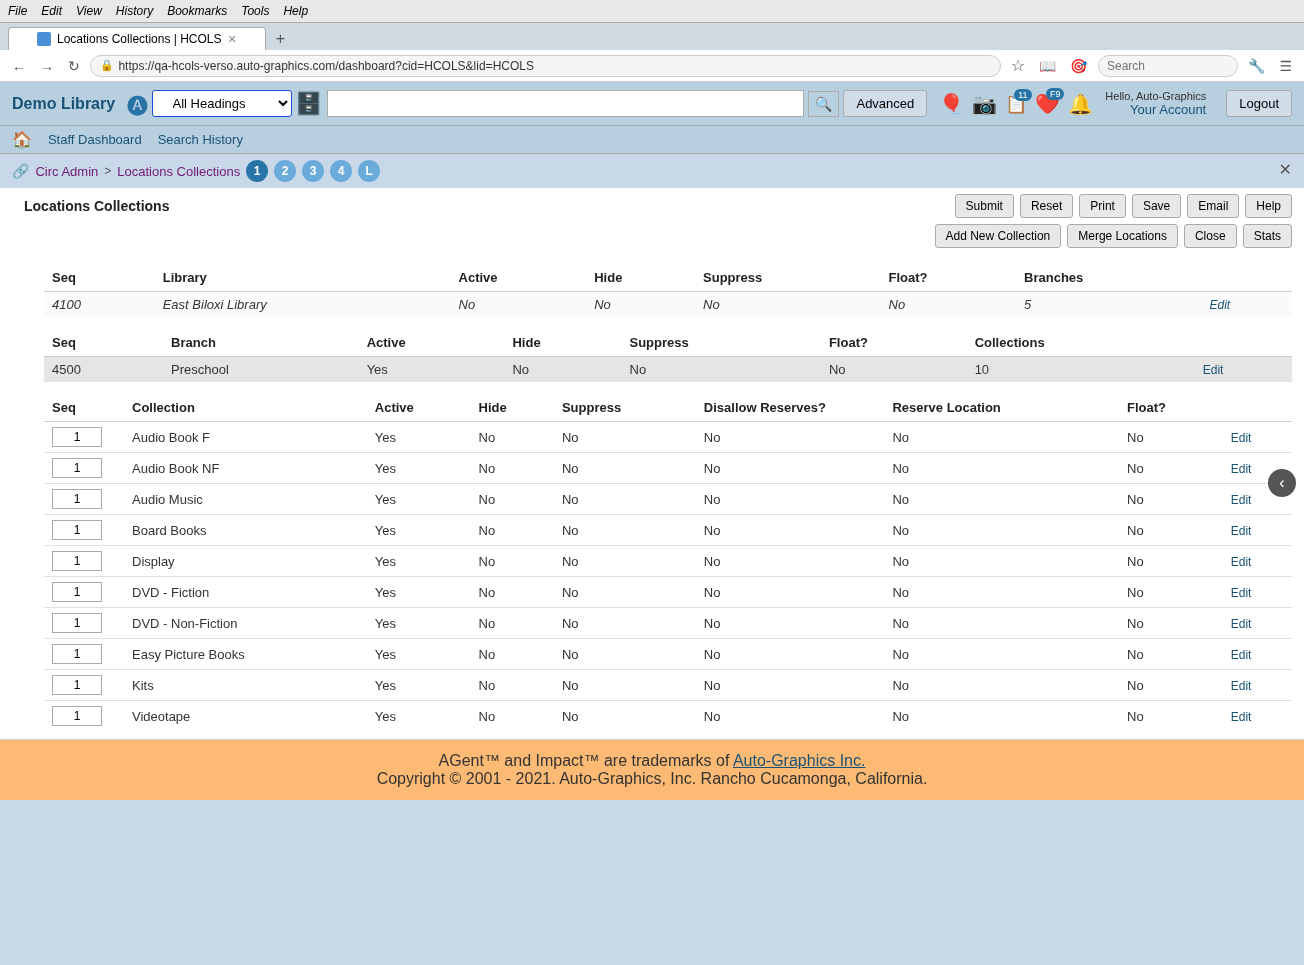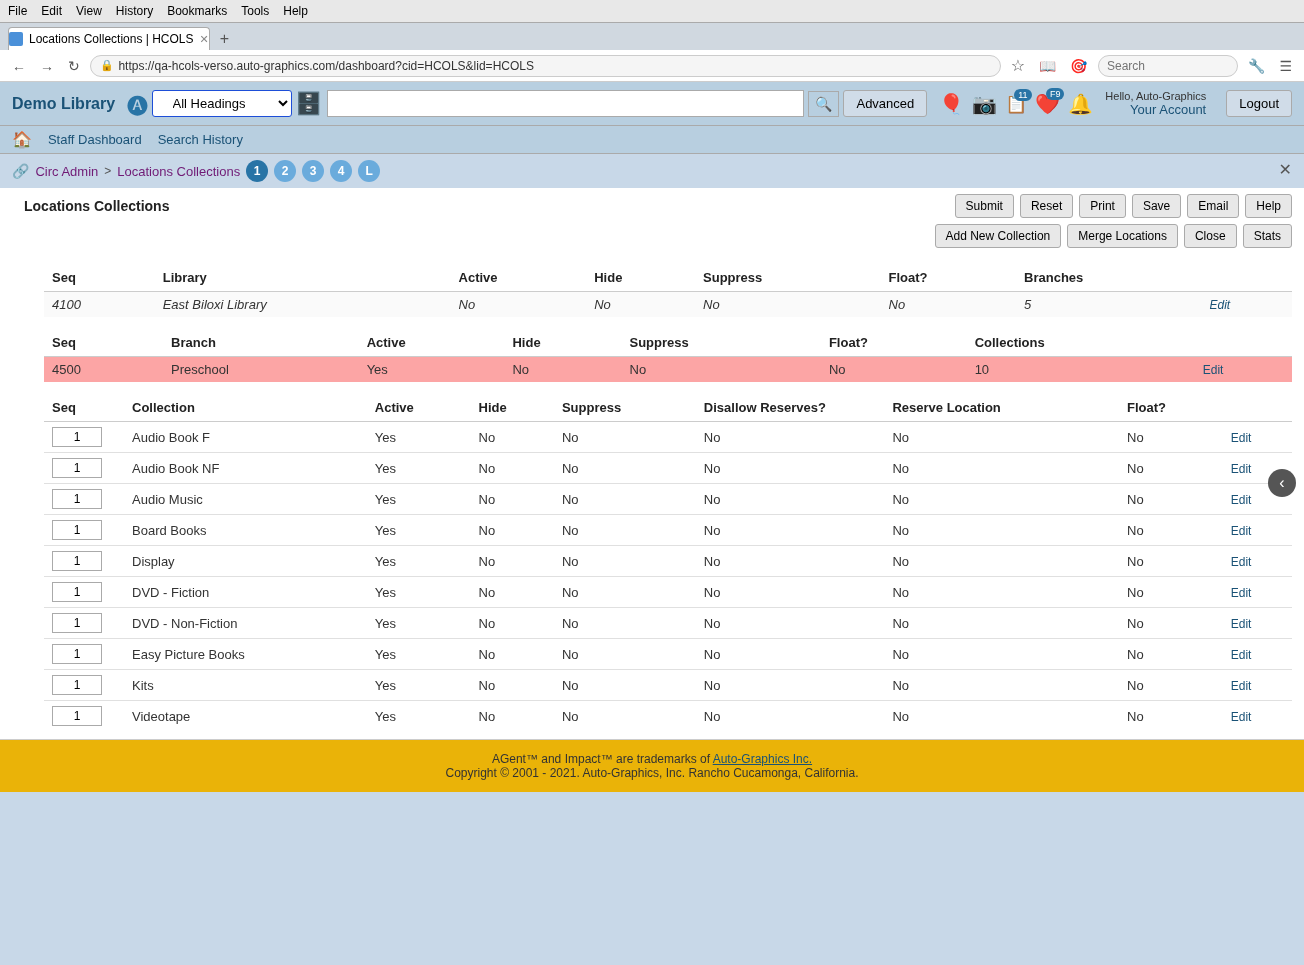--- a/index.html
+++ b/index.html
@@ -7,33 +7,34 @@
 
     
     .browser-titlebar {
       background: #e8e8e8;
       border-bottom: 1px solid #aaa;
       padding: 4px 8px;
       display: flex;
       align-items: center;
       gap: 8px;
       font-size: 12px;
+      font-style: italic;
     }
     .browser-tab-bar {
       background: #d0d8e0;
       display: flex;
       align-items: center;
       padding: 4px 8px 0;
       gap: 4px;
     }
     .browser-tab {
       background: white;
       border: 1px solid #aaa;
       border-bottom: none;
-      padding: 4px 0;
+      padding: 4px 28px;
       font-size: 12px;
       display: flex;
       align-items: center;
       gap: 6px;
       border-radius: 4px 4px 0 0;
     }
     .browser-tab .tab-icon { width: 14px; height: 14px; background: #4a90d9; border-radius: 2px; display: inline-block; }
     .browser-tab .close-tab { color: #888; font-size: 11px; cursor: pointer; }
     .new-tab-btn { background: none; border: none; font-size: 16px; cursor: pointer; color: #555; padding: 2px 6px; }
 
@@ -237,24 +238,24 @@
       padding: 2px 4px;
       font-size: 12px;
       text-align: center;
     }
     .row-divider td { border-top: 1px solid #e0e0e0; }
 
     
     .footer {
       text-align: center;
       padding: 12px;
-      font-size: 12px;
+      font-size: 16px;
       color: #333;
       border-top: 1px solid #ccc;
-      background: #eab308;
+      background: #fdba74;
     }
     .footer a { color: #1a5276; }
 
     
     .scroll-arrow {
       position: fixed;
       right: 8px;
       top: 50%;
       transform: translateY(-50%);
       background: #555;
@@ -263,21 +264,21 @@
       width: 28px;
       height: 28px;
       display: flex;
       align-items: center;
       justify-content: center;
       cursor: pointer;
       font-size: 16px;
       z-index: 100;
     }
     .library-row td { background: #fafafa; font-style: italic; }
-    .branch-row td { background: #fca5a5; }
+    .branch-row td { background: #e5e5e5; }
   </style>
 </head>
 <body>
 
 <div class="browser-titlebar">
   <div style="display:flex; gap:14px;">
     <span>File</span>
     <span>Edit</span>
     <span>View</span>
     <span>History</span>

